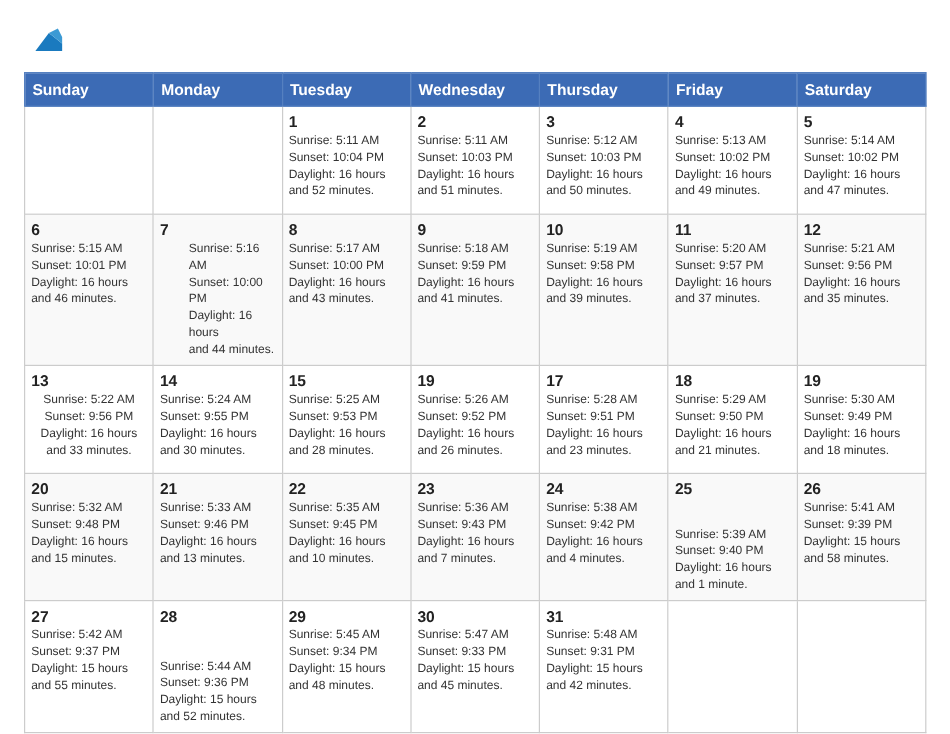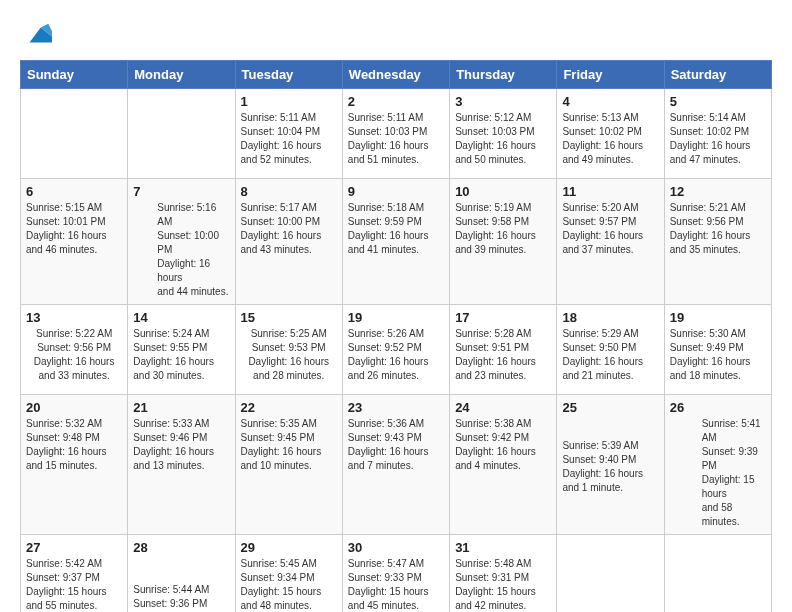--- a/index.html
+++ b/index.html
@@ -224,21 +224,21 @@
         </td>
         <td>
           <span class="day-num">14</span>
           <div class="day-info" style="white-space: pre-line;">Sunrise: 5:24 AM
 Sunset: 9:55 PM
 Daylight: 16 hours
 and 30 minutes.</div>
         </td>
         <td>
           <span class="day-num">15</span>
-          <div class="day-info" style="white-space: pre-line; text-align: center;">Sunrise: 5:25 AM
+          <div class="day-info" style="white-space: pre-line;">Sunrise: 5:25 AM
 Sunset: 9:53 PM
 Daylight: 16 hours
 and 28 minutes.</div>
         </td>
         <td>
           <span class="day-num">19</span>
           <div class="day-info" style="white-space: pre-line;">Sunrise: 5:26 AM
 Sunset: 9:52 PM
 Daylight: 16 hours
 and 26 minutes.</div>
@@ -303,21 +303,21 @@
         </td>
         <td>
           <span class="day-num">25</span>
           <div class="day-info" style="white-space: pre-line; margin-top: 24px;">Sunrise: 5:39 AM
 Sunset: 9:40 PM
 Daylight: 16 hours
 and 1 minute.</div>
         </td>
         <td>
           <span class="day-num">26</span>
-          <div class="day-info" style="white-space: pre-line; margin-left: 32px;">Sunrise: 5:41 AM
+          <div class="day-info" style="white-space: pre-line;">Sunrise: 5:41 AM
 Sunset: 9:39 PM
 Daylight: 15 hours
 and 58 minutes.</div>
         </td>
       </tr>
       <tr>
         <td>
           <span class="day-num">27</span>
           <div class="day-info" style="white-space: pre-line;">Sunrise: 5:42 AM
 Sunset: 9:37 PM

